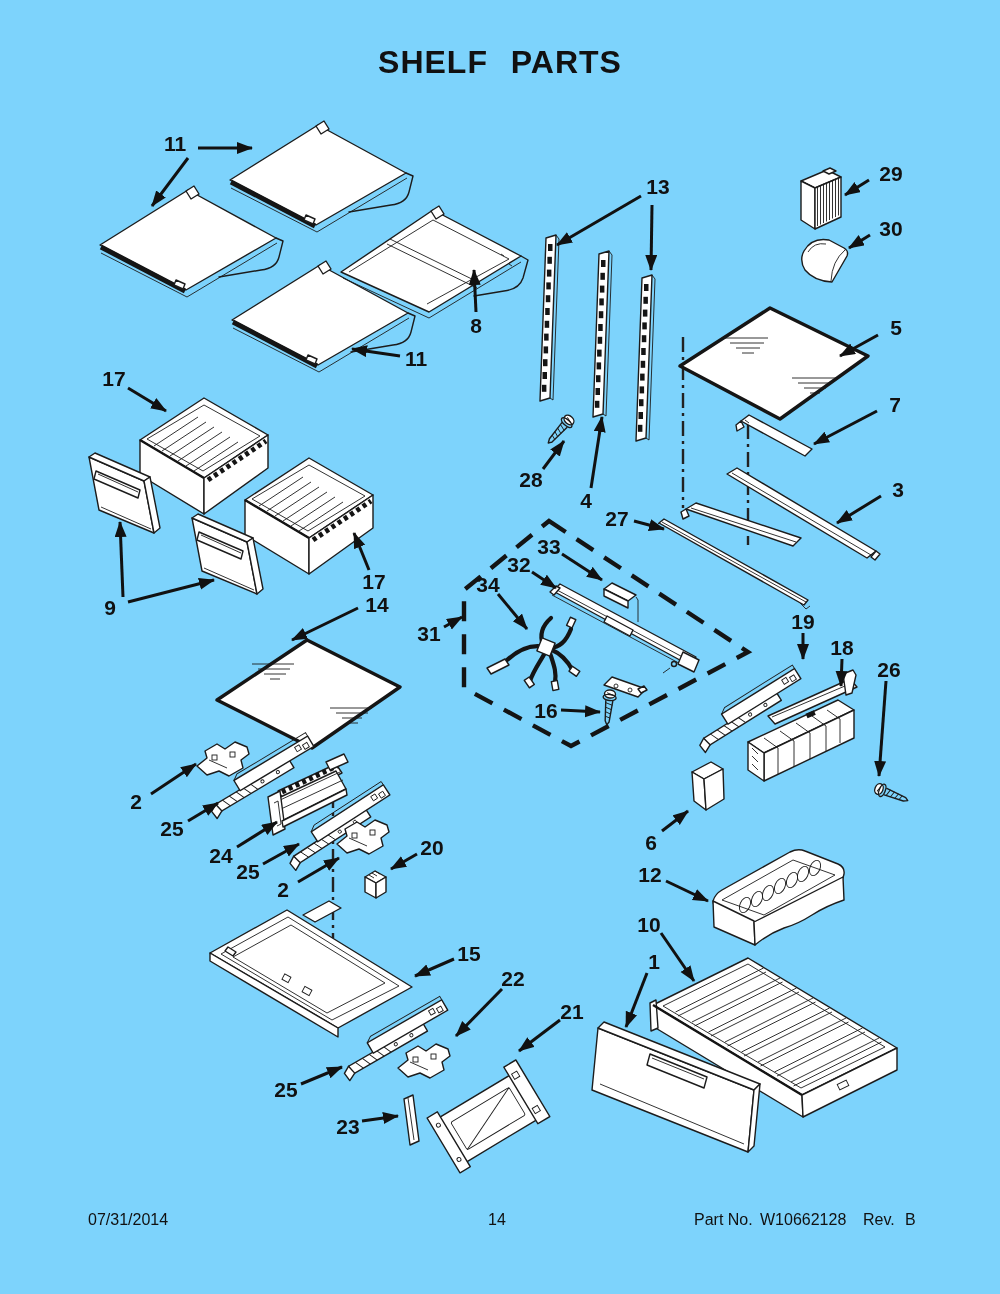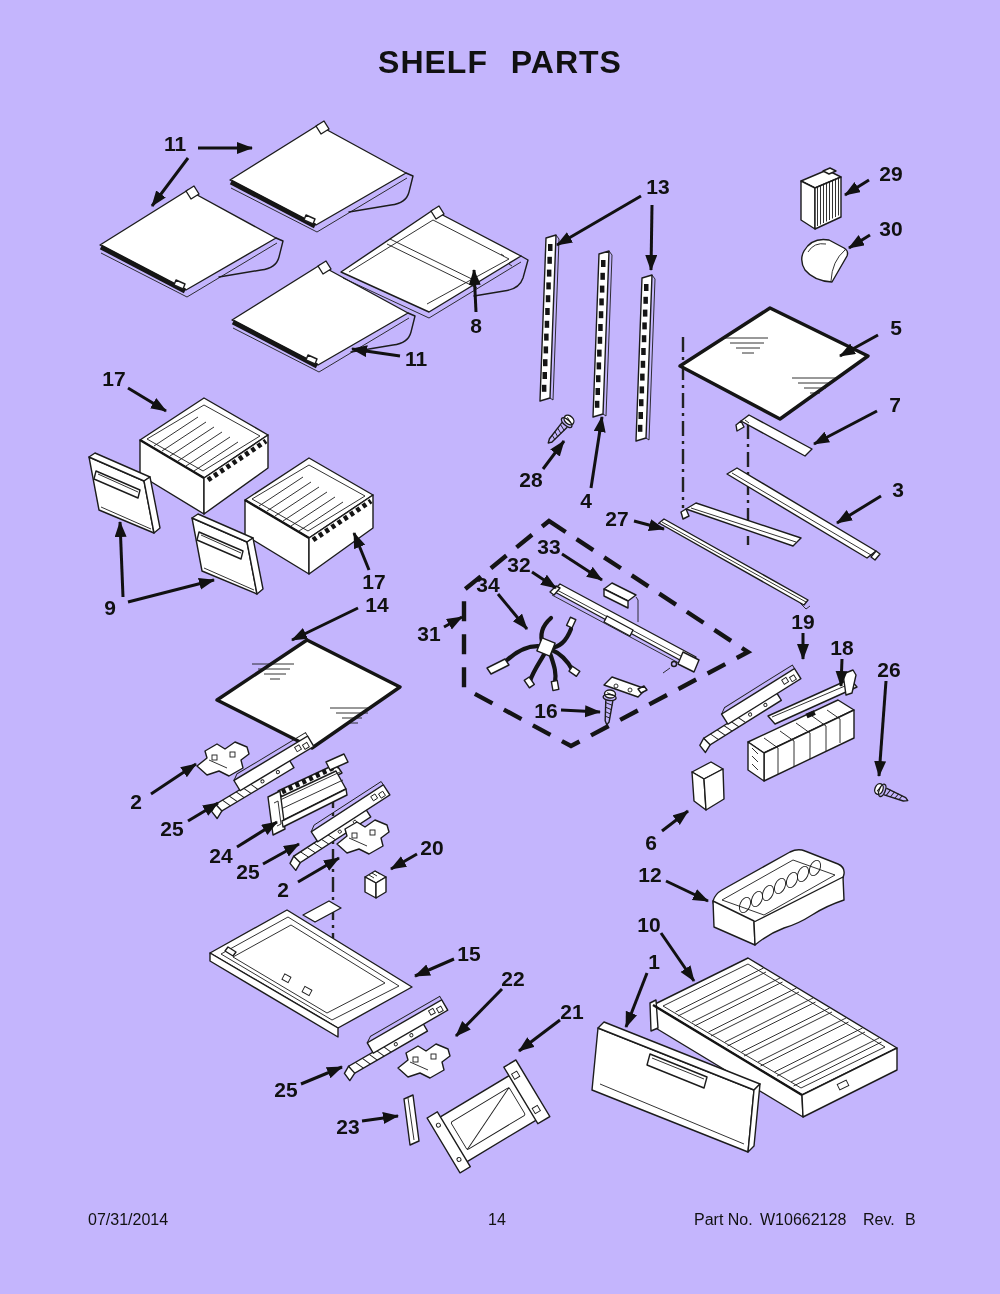--- a/index.html
+++ b/index.html
@@ -1,16 +1,16 @@
 <!DOCTYPE html>
 <html><head>
 <meta charset="utf-8">
 <style>
   html,body{margin:0;padding:0;background:#888;}
-  #page{width:1000px;height:1294px;background:#c4b5fd;position:relative;margin:0 auto;
+  #page{width:1000px;height:1294px;background:#7dd3fc;position:relative;margin:0 auto;
         font-family:"Liberation Sans", sans-serif;}
   svg{display:block;}
   .ln{fill:#ffffff;stroke:#1c1c1c;stroke-width:1.4;stroke-linejoin:round;stroke-linecap:round;}
   .nf{fill:none;stroke:#1c1c1c;stroke-width:1.4;stroke-linejoin:round;stroke-linecap:round;}
   .thin{fill:none;stroke:#1c1c1c;stroke-width:0.9;}
   .thick{fill:none;stroke:#151515;stroke-width:5;}
   .med{fill:none;stroke:#151515;stroke-width:2.4;}
   .glass{fill:#ffffff;stroke:#151515;stroke-width:3.4;stroke-linejoin:round;}
   .dark{fill:#141414;stroke:none;}
   .wire{fill:none;stroke:#141414;stroke-width:4.2;stroke-linecap:round;}

